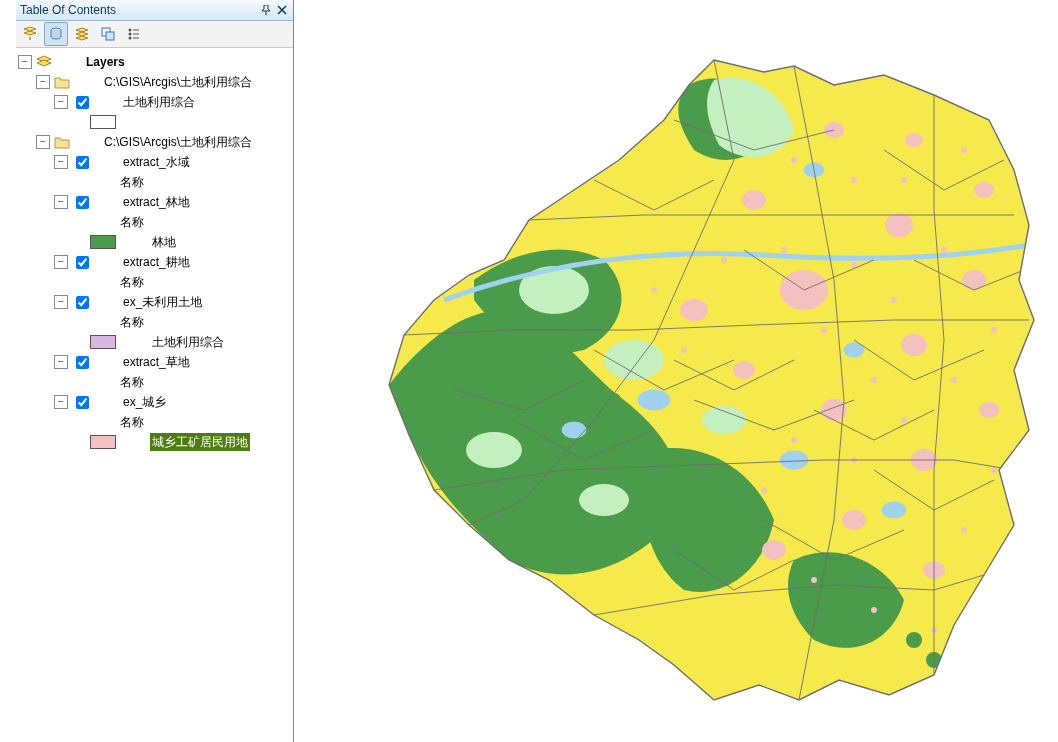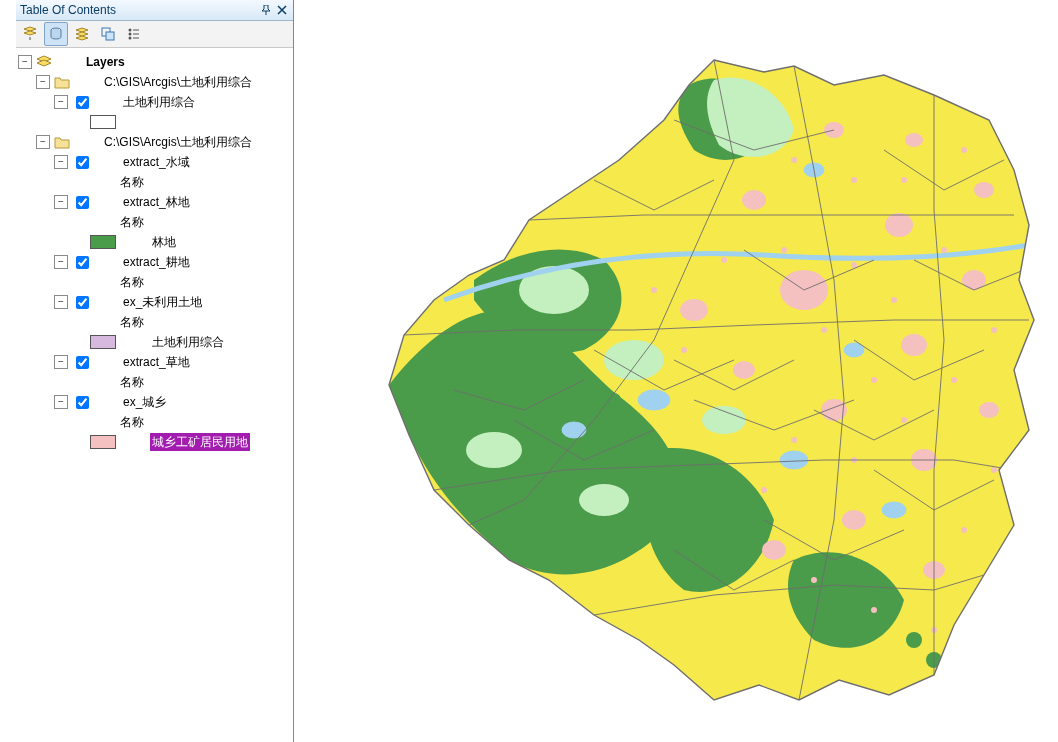--- a/index.html
+++ b/index.html
@@ -119,21 +119,21 @@
     justify-content:center;
     margin-right: 4px;
   }
   .folder-ico svg, .layer-ico svg { width:16px; height:14px; }
   .lbl {
     padding: 0 2px;
     margin-left: 28px;
   }
   .lbl.bold { font-weight: bold; }
   .lbl.selected {
-    background: #a21caf;
+    background: #4d7c0f;
     color: #fff;
   }
   .swatch {
     width: 24px;
     height: 12px;
     border: 1px solid #555;
     margin-right: 6px;
     display:inline-block;
   }
   

